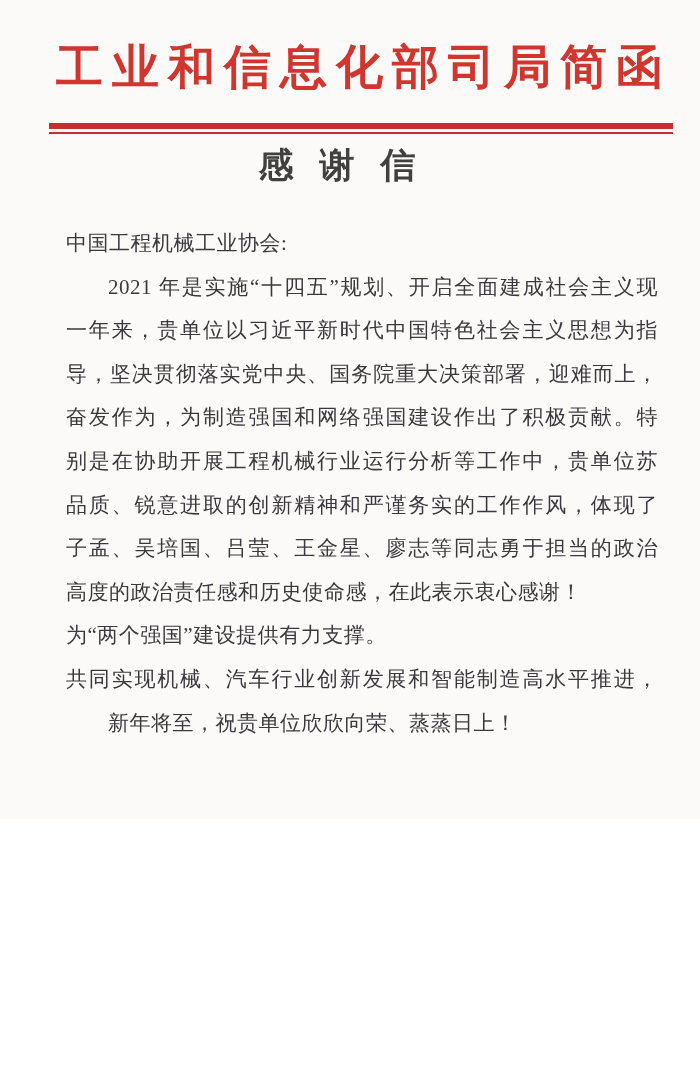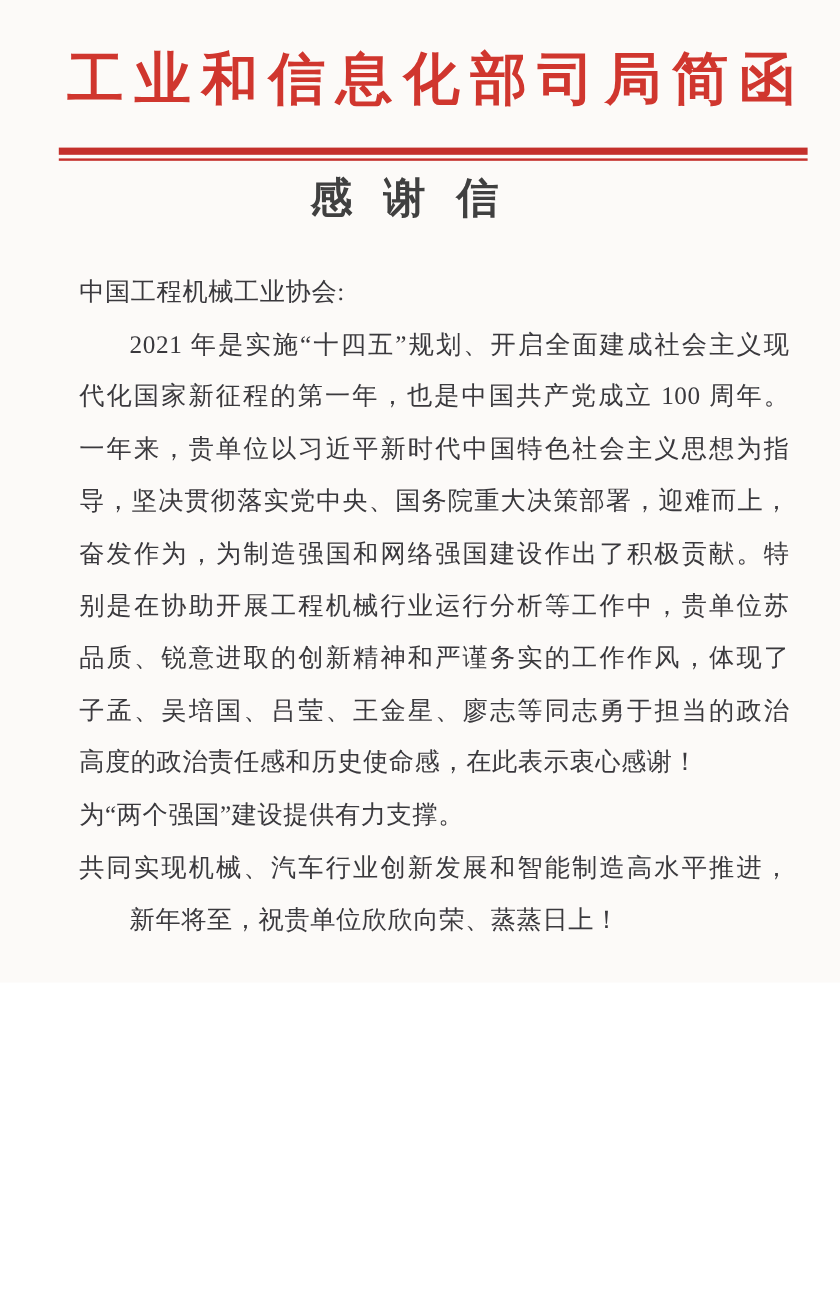--- a/index.html
+++ b/index.html
@@ -140,21 +140,20 @@
     <div class="thick"></div>
     <div class="thin"></div>
   </div>
 
   <div class="letter-subject">感谢信</div>
 
   <div class="letter-body">
     <div class="line">中国工程机械工业协会:</div>
     <div>
         <div class="line indent fill">2021 年是实施“十四五”规划、开启全面建成社会主义现</div>
-        <div class="line fill">代化国家新征程的第一年，也是中国共产党成立 100 周年。</div>
         <div class="line fill">一年来，贵单位以习近平新时代中国特色社会主义思想为指</div>
         <div class="line fill">导，坚决贯彻落实党中央、国务院重大决策部署，迎难而上，</div>
         <div class="line fill">奋发作为，为制造强国和网络强国建设作出了积极贡献。特</div>
         <div class="line fill">别是在协助开展工程机械行业运行分析等工作中，贵单位苏</div>
         <div class="line fill">品质、锐意进取的创新精神和严谨务实的工作作风，体现了</div>
         <div class="line fill">子孟、吴培国、吕莹、王金星、廖志等同志勇于担当的政治</div>
         <div class="line">高度的政治责任感和历史使命感，在此表示衷心感谢！</div>
         <div class="line">为“两个强国”建设提供有力支撑。</div>
         <div class="line fill">共同实现机械、汽车行业创新发展和智能制造高水平推进，</div>
         <div class="line indent">新年将至，祝贵单位欣欣向荣、蒸蒸日上！</div>

